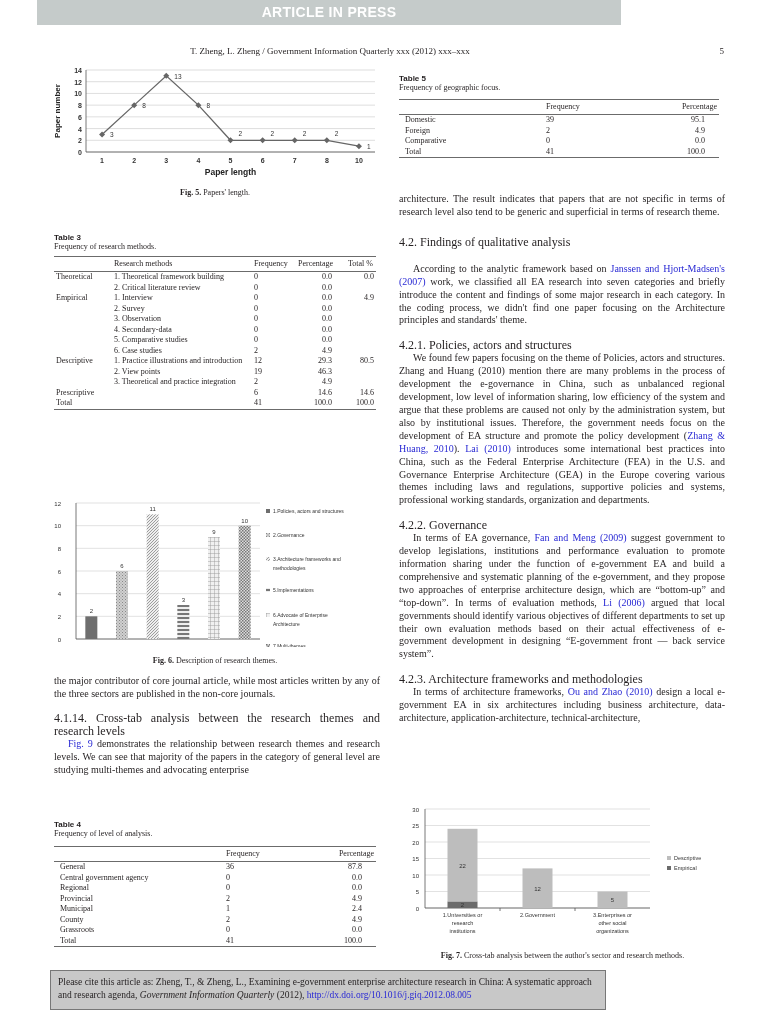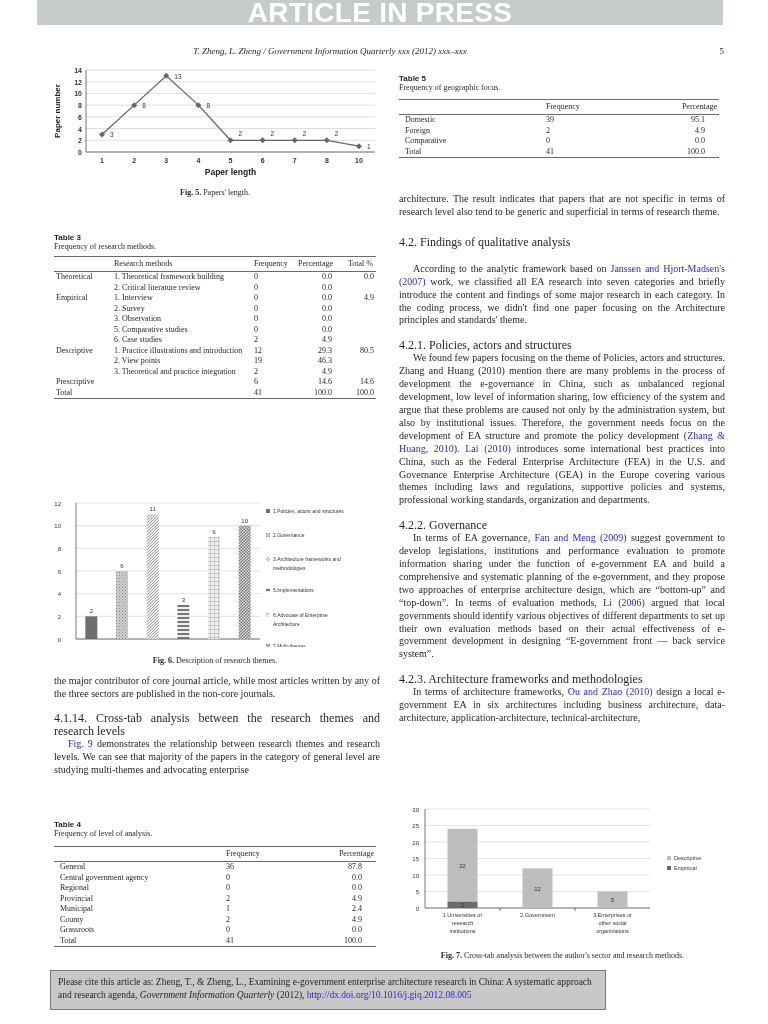--- a/index.html
+++ b/index.html
@@ -1,22 +1,22 @@
 <!DOCTYPE html>
 <html><head>
 <meta charset="utf-8">
 <style>
   * { box-sizing: border-box; margin: 0; padding: 0; }
   body { width: 768px; height: 1024px; background: #fff; position: relative; overflow: hidden;
          font-family: "Liberation Serif", serif; color: #231f20; }
-  .banner { position: absolute; left: 37px; top: 0; width: 686px; height: 25px; background: #c5cbca;
+  .banner { position: absolute; left: 37px; top: 0; width: 584px; height: 25px; background: #c5cbca;
             text-align: center; color: #fff; font-family: "Liberation Sans", sans-serif; font-weight: bold;
-            font-size: 28px; line-height: 25px; letter-spacing: 0.3px; }
+            font-size: 14px; line-height: 25px; letter-spacing: 0.3px; }
   .running-head { position: absolute; top: 46px; left: 0; width: 660px; text-align: center;
-                  font-size: 9px; font-style: italic; }
+                  font-size: 9px; }
   .page-num { position: absolute; top: 46px; right: 44px; font-size: 9px; }
   .abs { position: absolute; }
   .caption { font-size: 8px; text-align: center; }
   .caption b { font-weight: bold; }
   .tbl-title { font-size: 8px; font-weight: bold; font-family: "Liberation Sans", sans-serif; }
   .tbl-sub { font-size: 8px; }
   table { border-collapse: collapse; font-size: 8px; width: 100%; }
   table.bt { border-top: 1.5px solid #6b6b6b; border-bottom: 1.5px solid #6b6b6b; }
   table thead th { font-weight: normal; padding: 2px 2px 3px; border-bottom: 1px solid #6b6b6b; text-align: left; vertical-align: top; }
   table td { padding: 0 2px; line-height: 10.5px; vertical-align: top; }
@@ -130,20 +130,27 @@
         <tr>
           <td class=""></td>
           <td class="">2. Survey</td>
           <td class="">0</td>
           <td class="num" style="padding-right: 14px;">0.0</td>
           <td class="num"></td>
         </tr>
         <tr>
           <td class=""></td>
           <td class="">3. Observation</td>
+          <td class="">0</td>
+          <td class="num" style="padding-right: 14px;">0.0</td>
+          <td class="num"></td>
+        </tr>
+        <tr>
+          <td class=""></td>
+          <td class="">4. Secondary-data</td>
           <td class="">0</td>
           <td class="num" style="padding-right: 14px;">0.0</td>
           <td class="num"></td>
         </tr>
         <tr>
           <td class=""></td>
           <td class="">5. Comparative studies</td>
           <td class="">0</td>
           <td class="num" style="padding-right: 14px;">0.0</td>
           <td class="num"></td>

